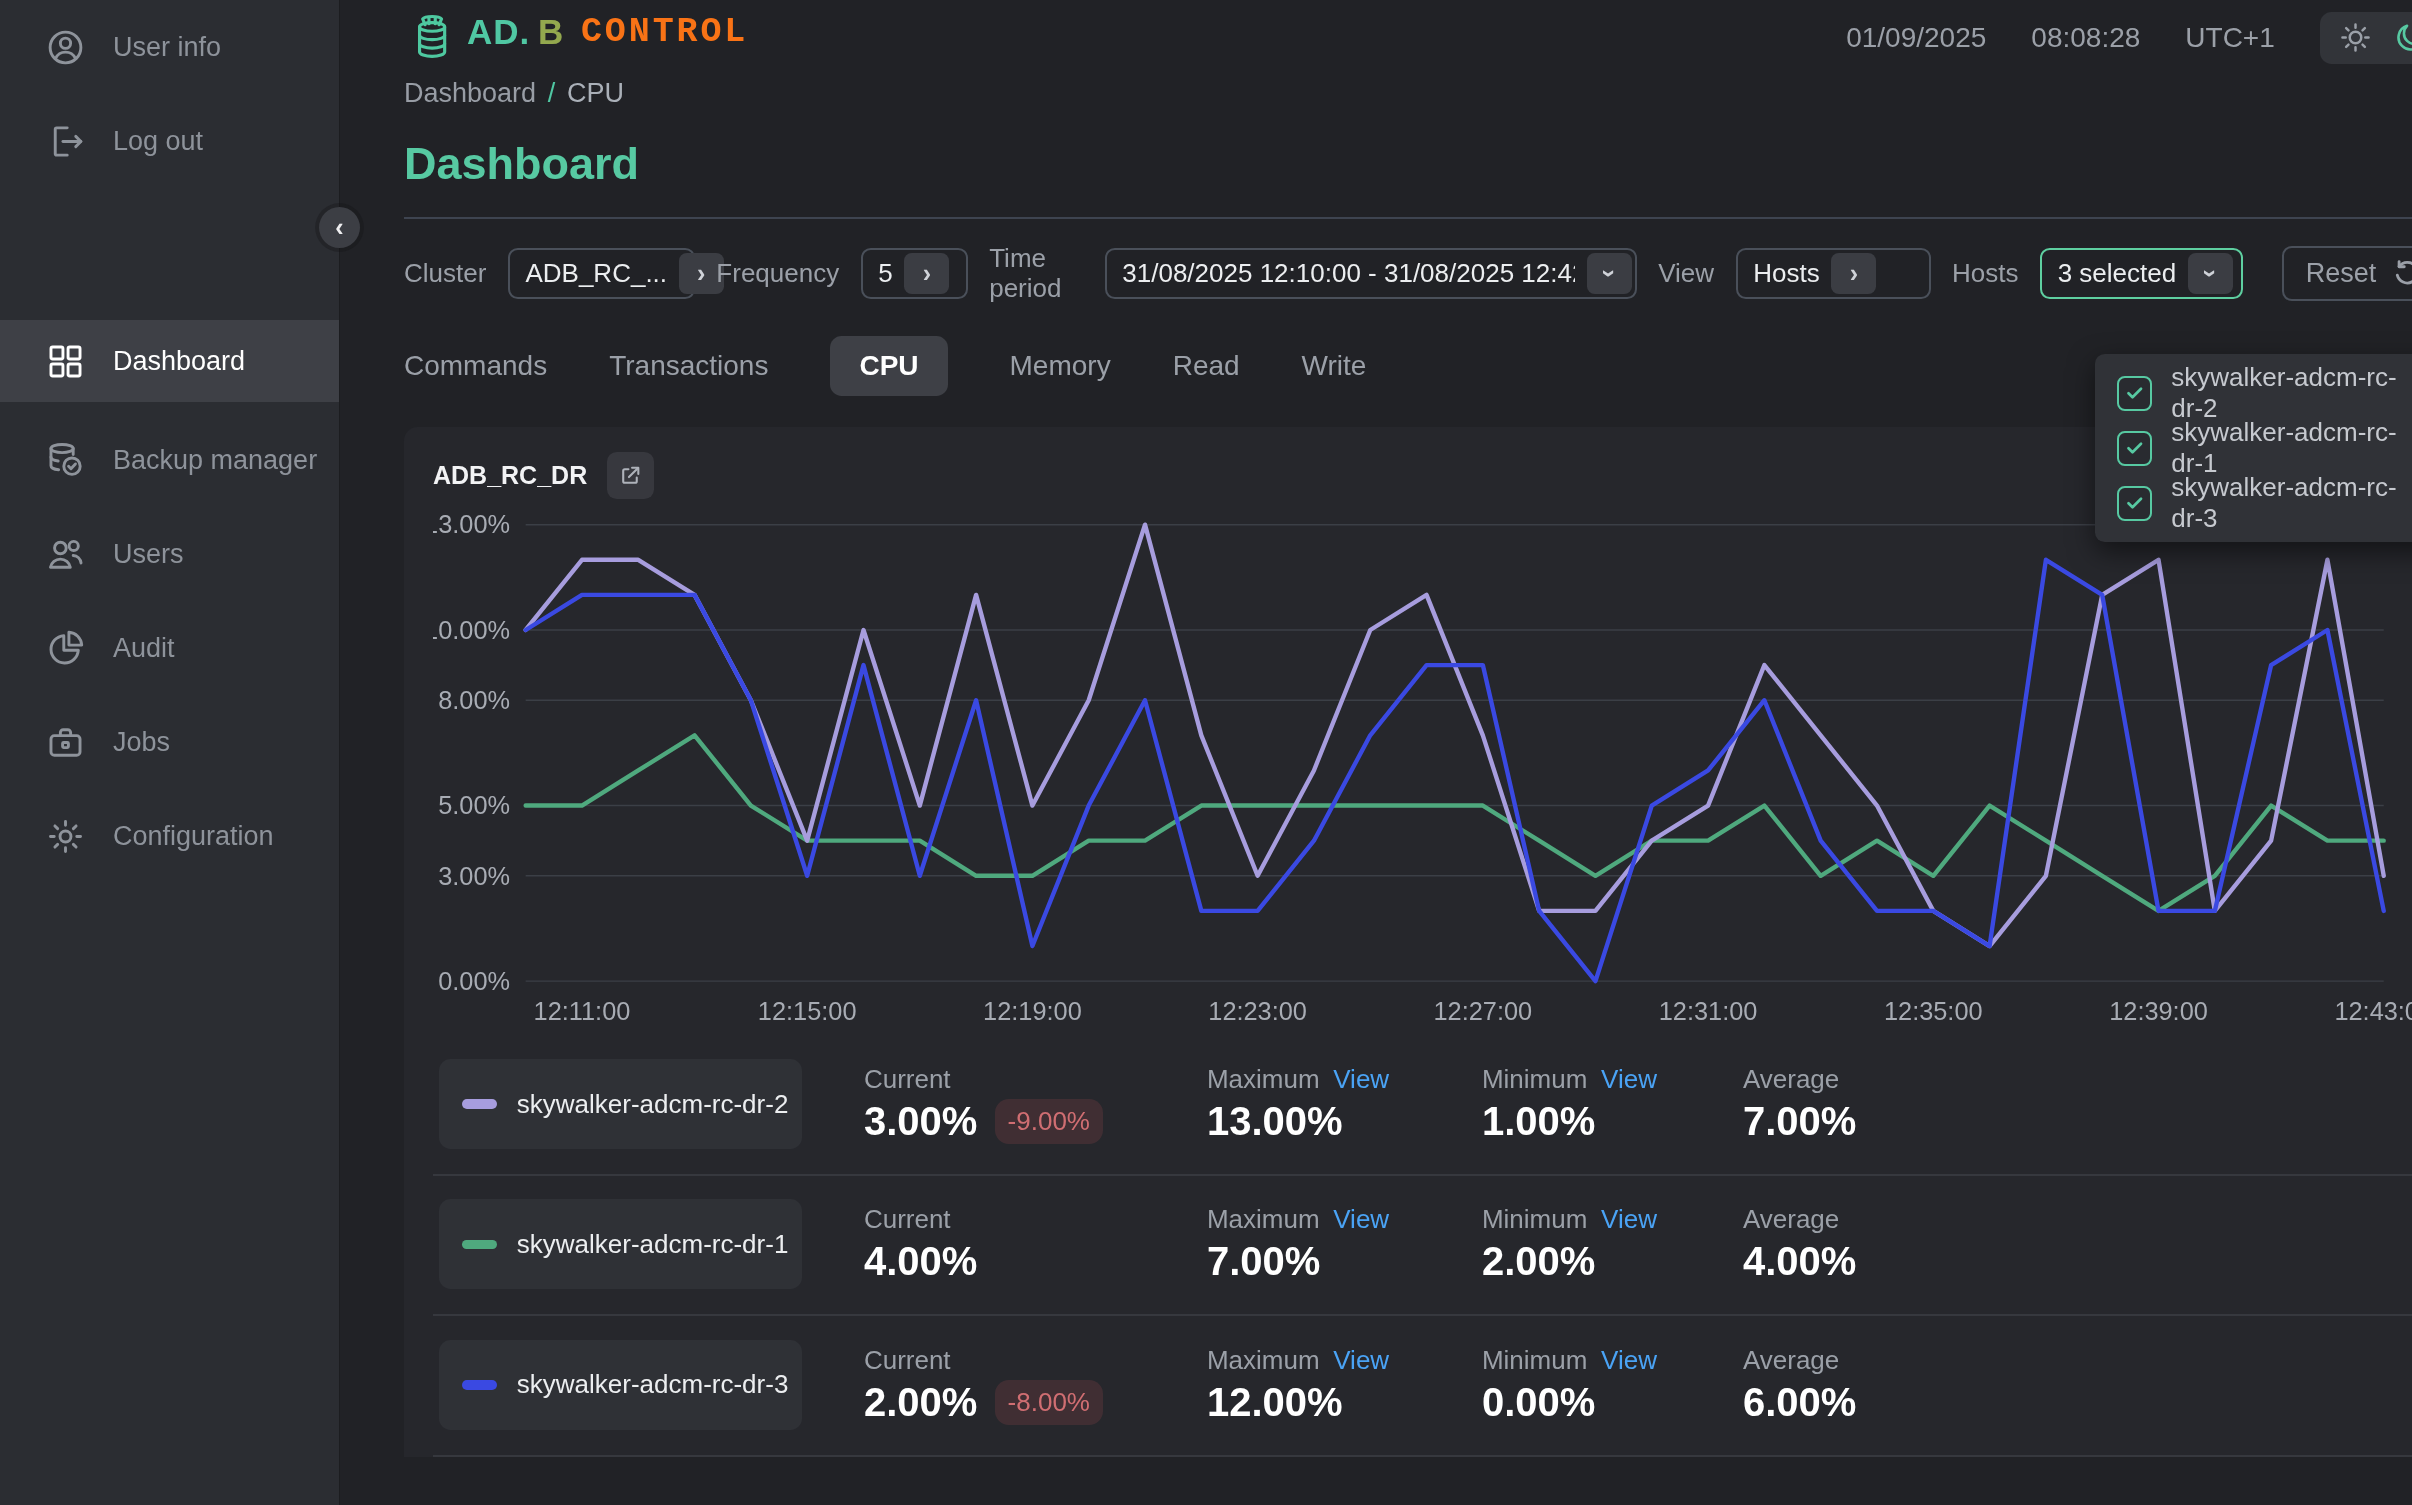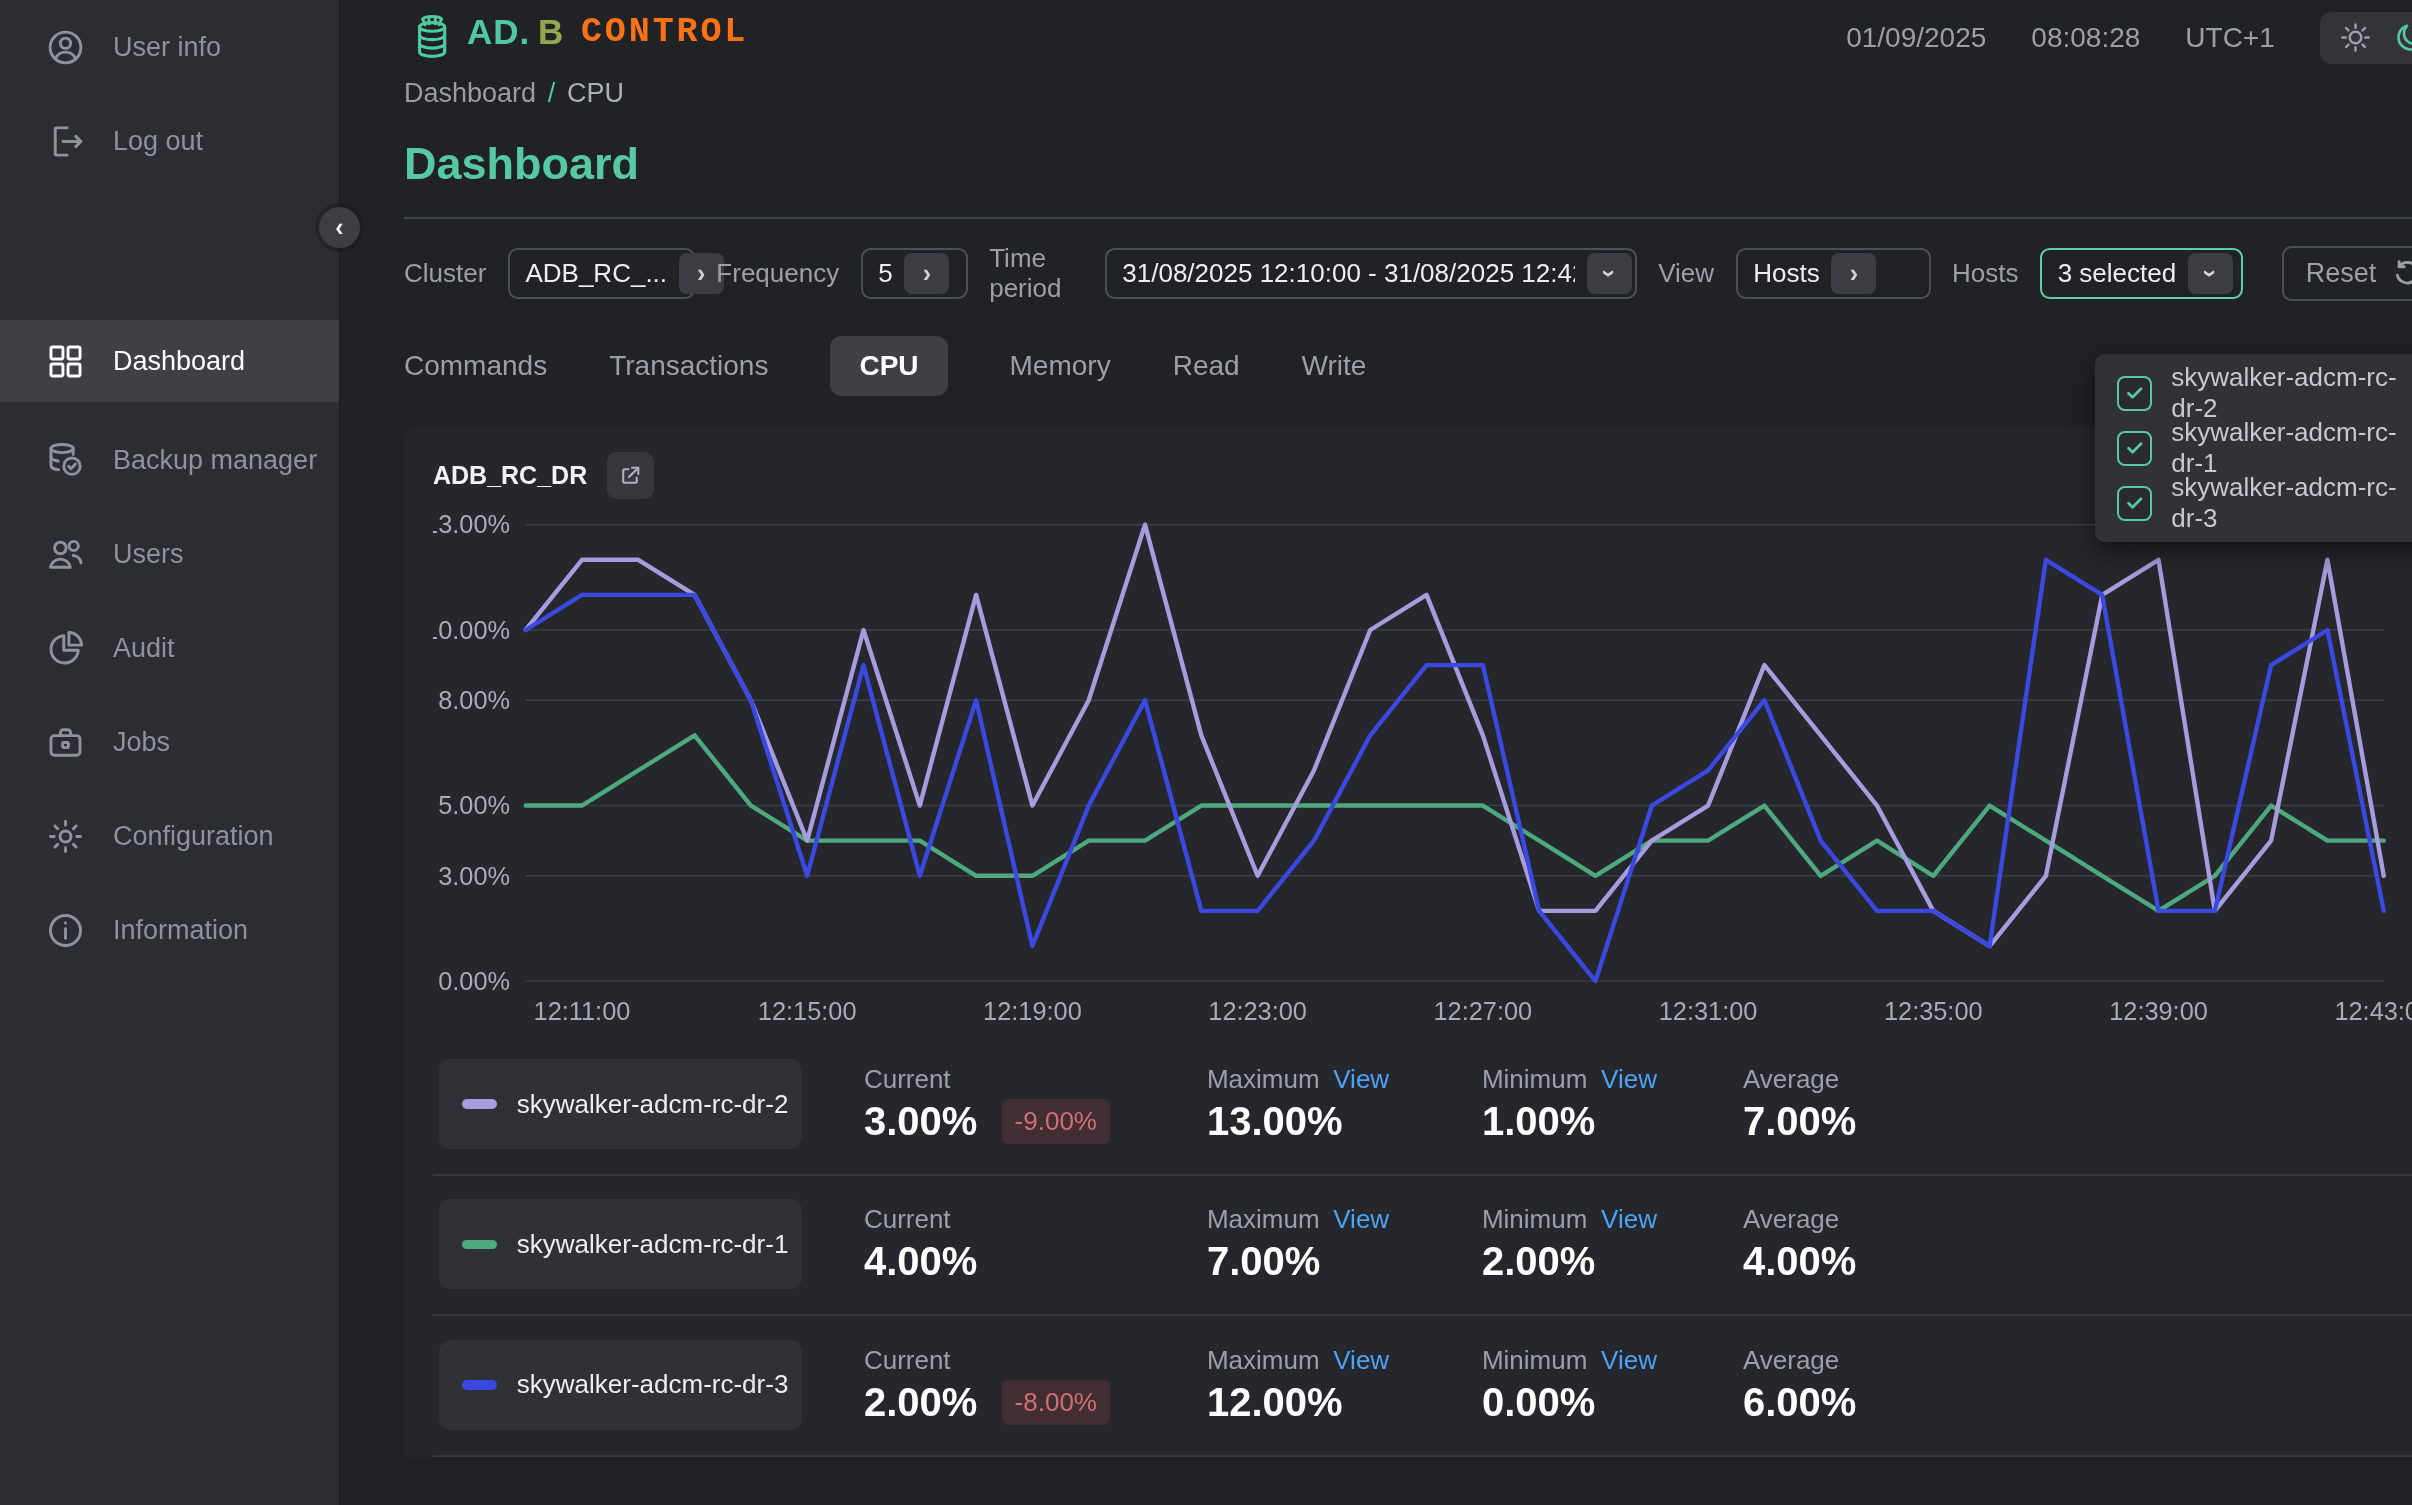--- a/index.html
+++ b/index.html
@@ -98,21 +98,21 @@
   .host-pill { width:363px; flex:0 0 363px; background:#2f3136; border-radius:11.7px; height:90px;
                display:flex; align-items:center; gap:19.5px; padding:0 23.4px; }
   .swatch { width:35px; height:9.8px; border-radius:4.9px; flex:0 0 35px; }
   .host-name { color:#eceef0; font-size:26px; white-space:nowrap; }
   .stat-block { margin-left:62px; }
   .stat-block .lbl { color:#9ba0a8; font-size:26px; display:flex; gap:13.7px; }
   .stat-block .lbl .view { color:#4aa3f5; cursor:pointer; }
   .stat-block .valrow { display:flex; align-items:center; gap:17.6px; margin-top:3.9px; }
   .stat-block .val { color:#ffffff; font-size:40px; font-weight:bold; }
   .delta-badge { background:rgba(205,88,95,.16); color:#d06e72; font-size:26px;
-                 padding:6.8px 12.7px; border-radius:7px;margin-left:7px; }
+                 padding:6.8px 12.7px; border-radius:14px; }
   .b-cur { width:281px; flex:0 0 281px; }
   .b-max { width:213px; flex:0 0 213px; }
   .b-min { width:217px; flex:0 0 217px; }
   .b-avg { width:215px; flex:0 0 215px;margin-left:44px; }
 </style>
 </head>
 <body>
 
 <div class="app">
 
@@ -179,28 +179,20 @@
           <rect x="10.3" y="12" width="3.4" height="3" rx=".6"></rect>
         </svg>
         <span>Jobs</span>
       </div>
       <div class="side-item">
         <svg viewBox="0 0 24 24">
           <circle cx="12" cy="12" r="3.2"></circle>
           <path d="M12 3.2v2.2M12 18.6v2.2M3.2 12h2.2M18.6 12h2.2M5.8 5.8l1.6 1.6M16.6 16.6l1.6 1.6M18.2 5.8l-1.6 1.6M7.4 16.6l-1.6 1.6"></path>
         </svg>
         <span>Configuration</span>
-      </div>
-      <div class="side-item">
-        <svg viewBox="0 0 24 24">
-          <circle cx="12" cy="12" r="8.8"></circle>
-            <path d="M12 11v5.5"></path>
-            <path d="M12 7.6v.2"></path>
-        </svg>
-        <span>Information</span>
       </div>
     </nav>
   </aside>
 
   <main class="main">
 
     <div class="topbar">
       <div class="logo">
         <svg viewBox="0 0 28 26" fill="none" stroke="#4ec9a0" stroke-width="1.6" stroke-linecap="round">
           <path d="M9 3.5c1.2-1.6 8.4-1.6 9.6 0M9 3.5l1.2 3M18.6 3.5l-1.2 3M12.2 3v3M15.4 3v3"></path>

